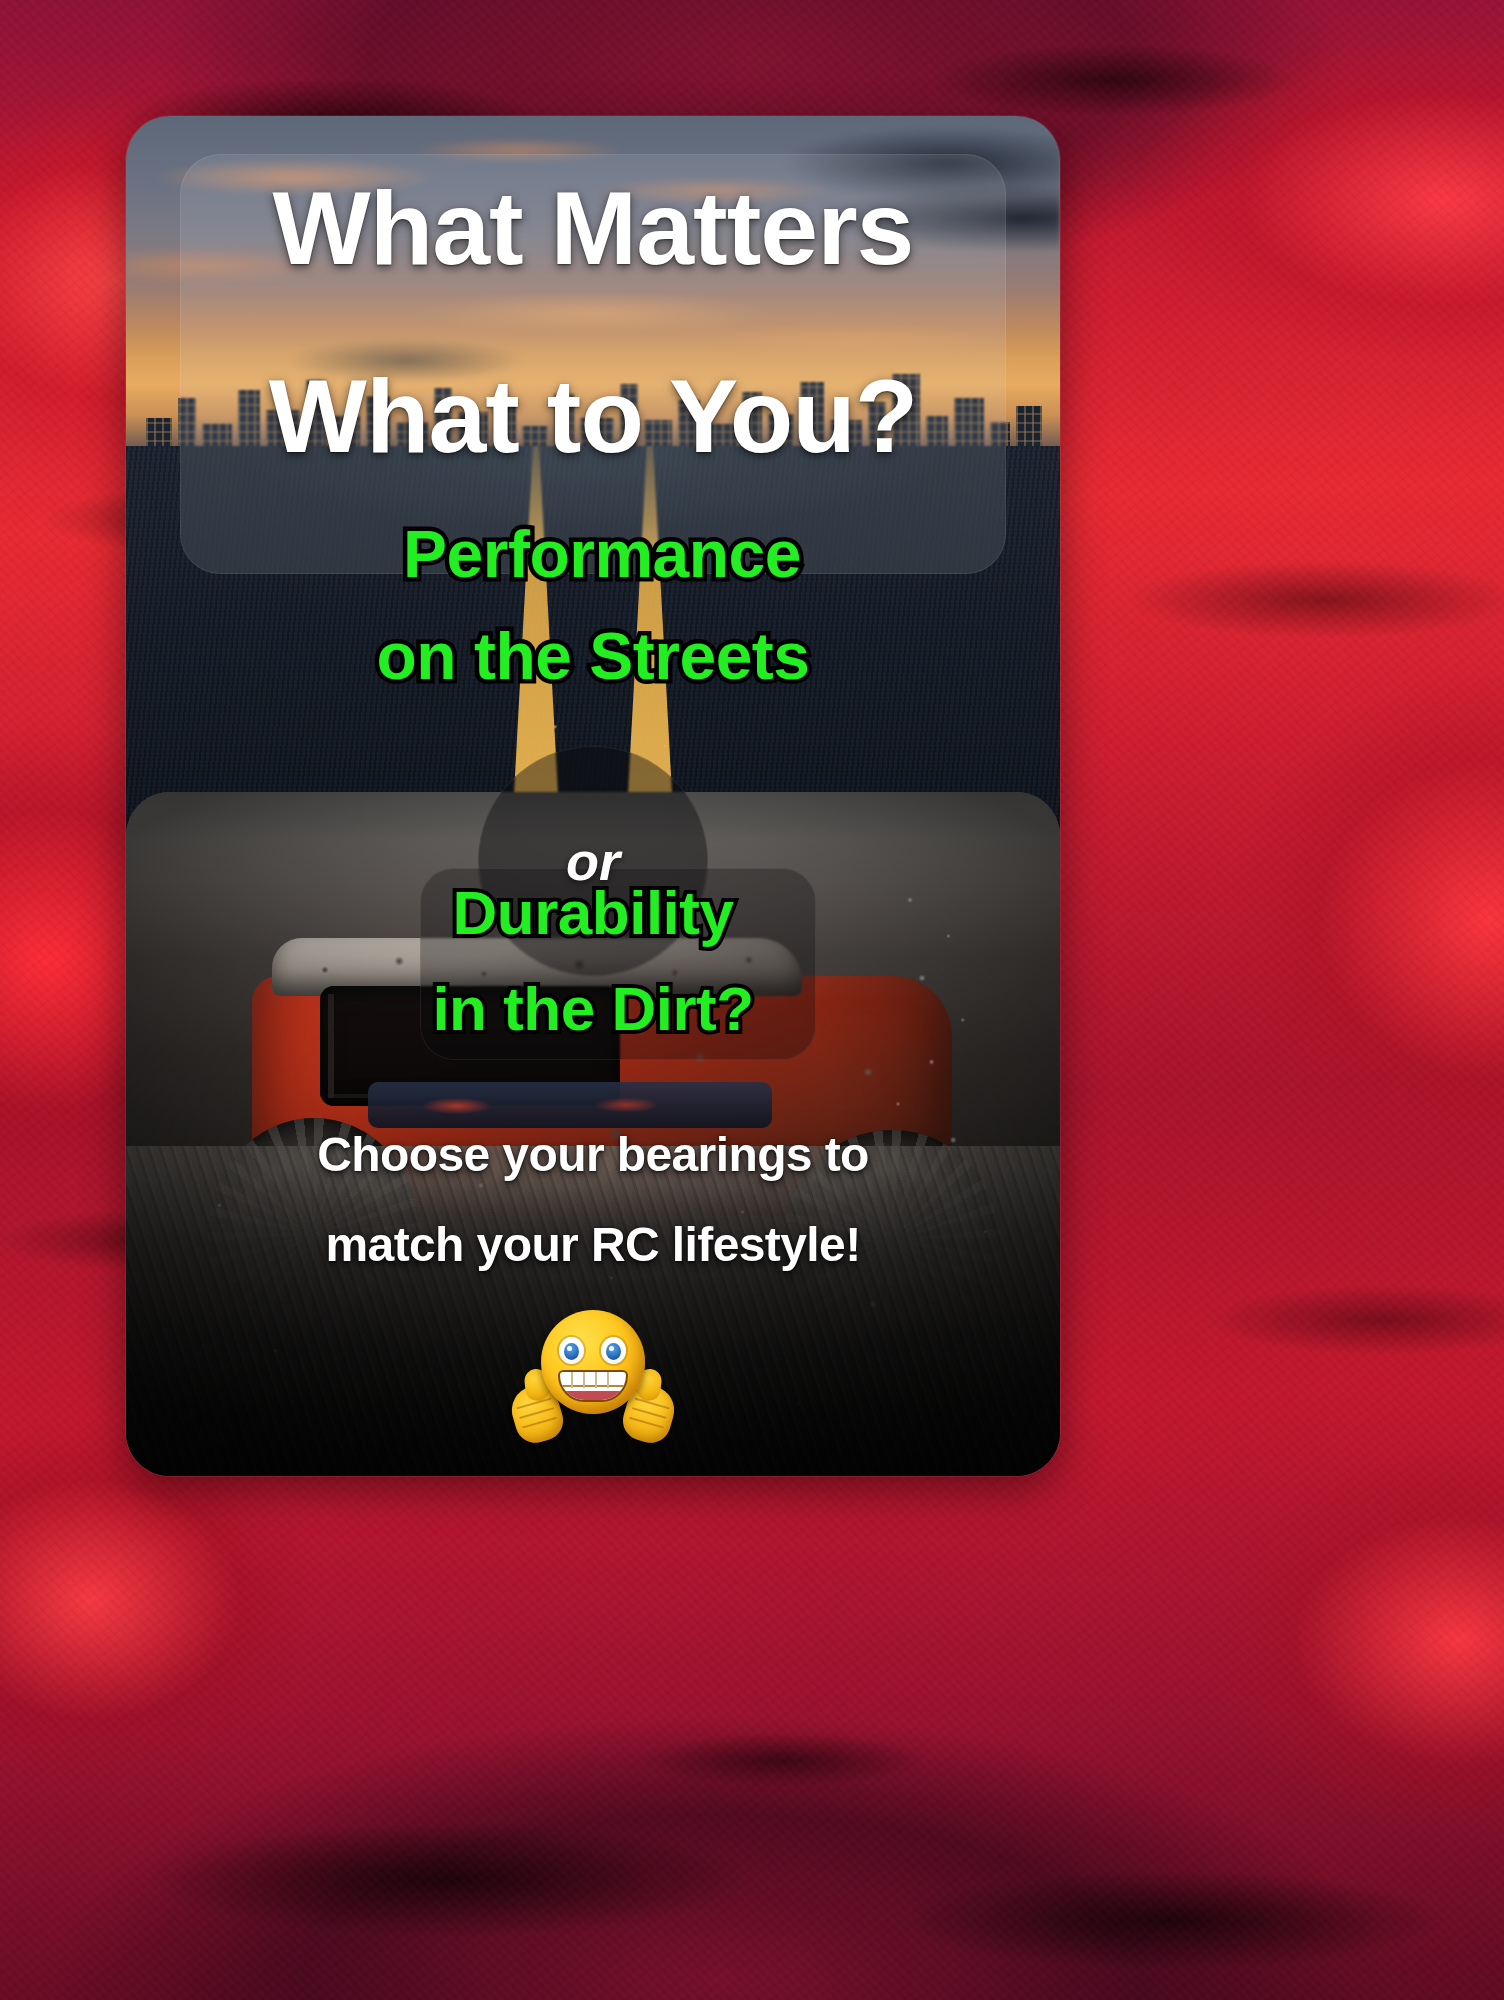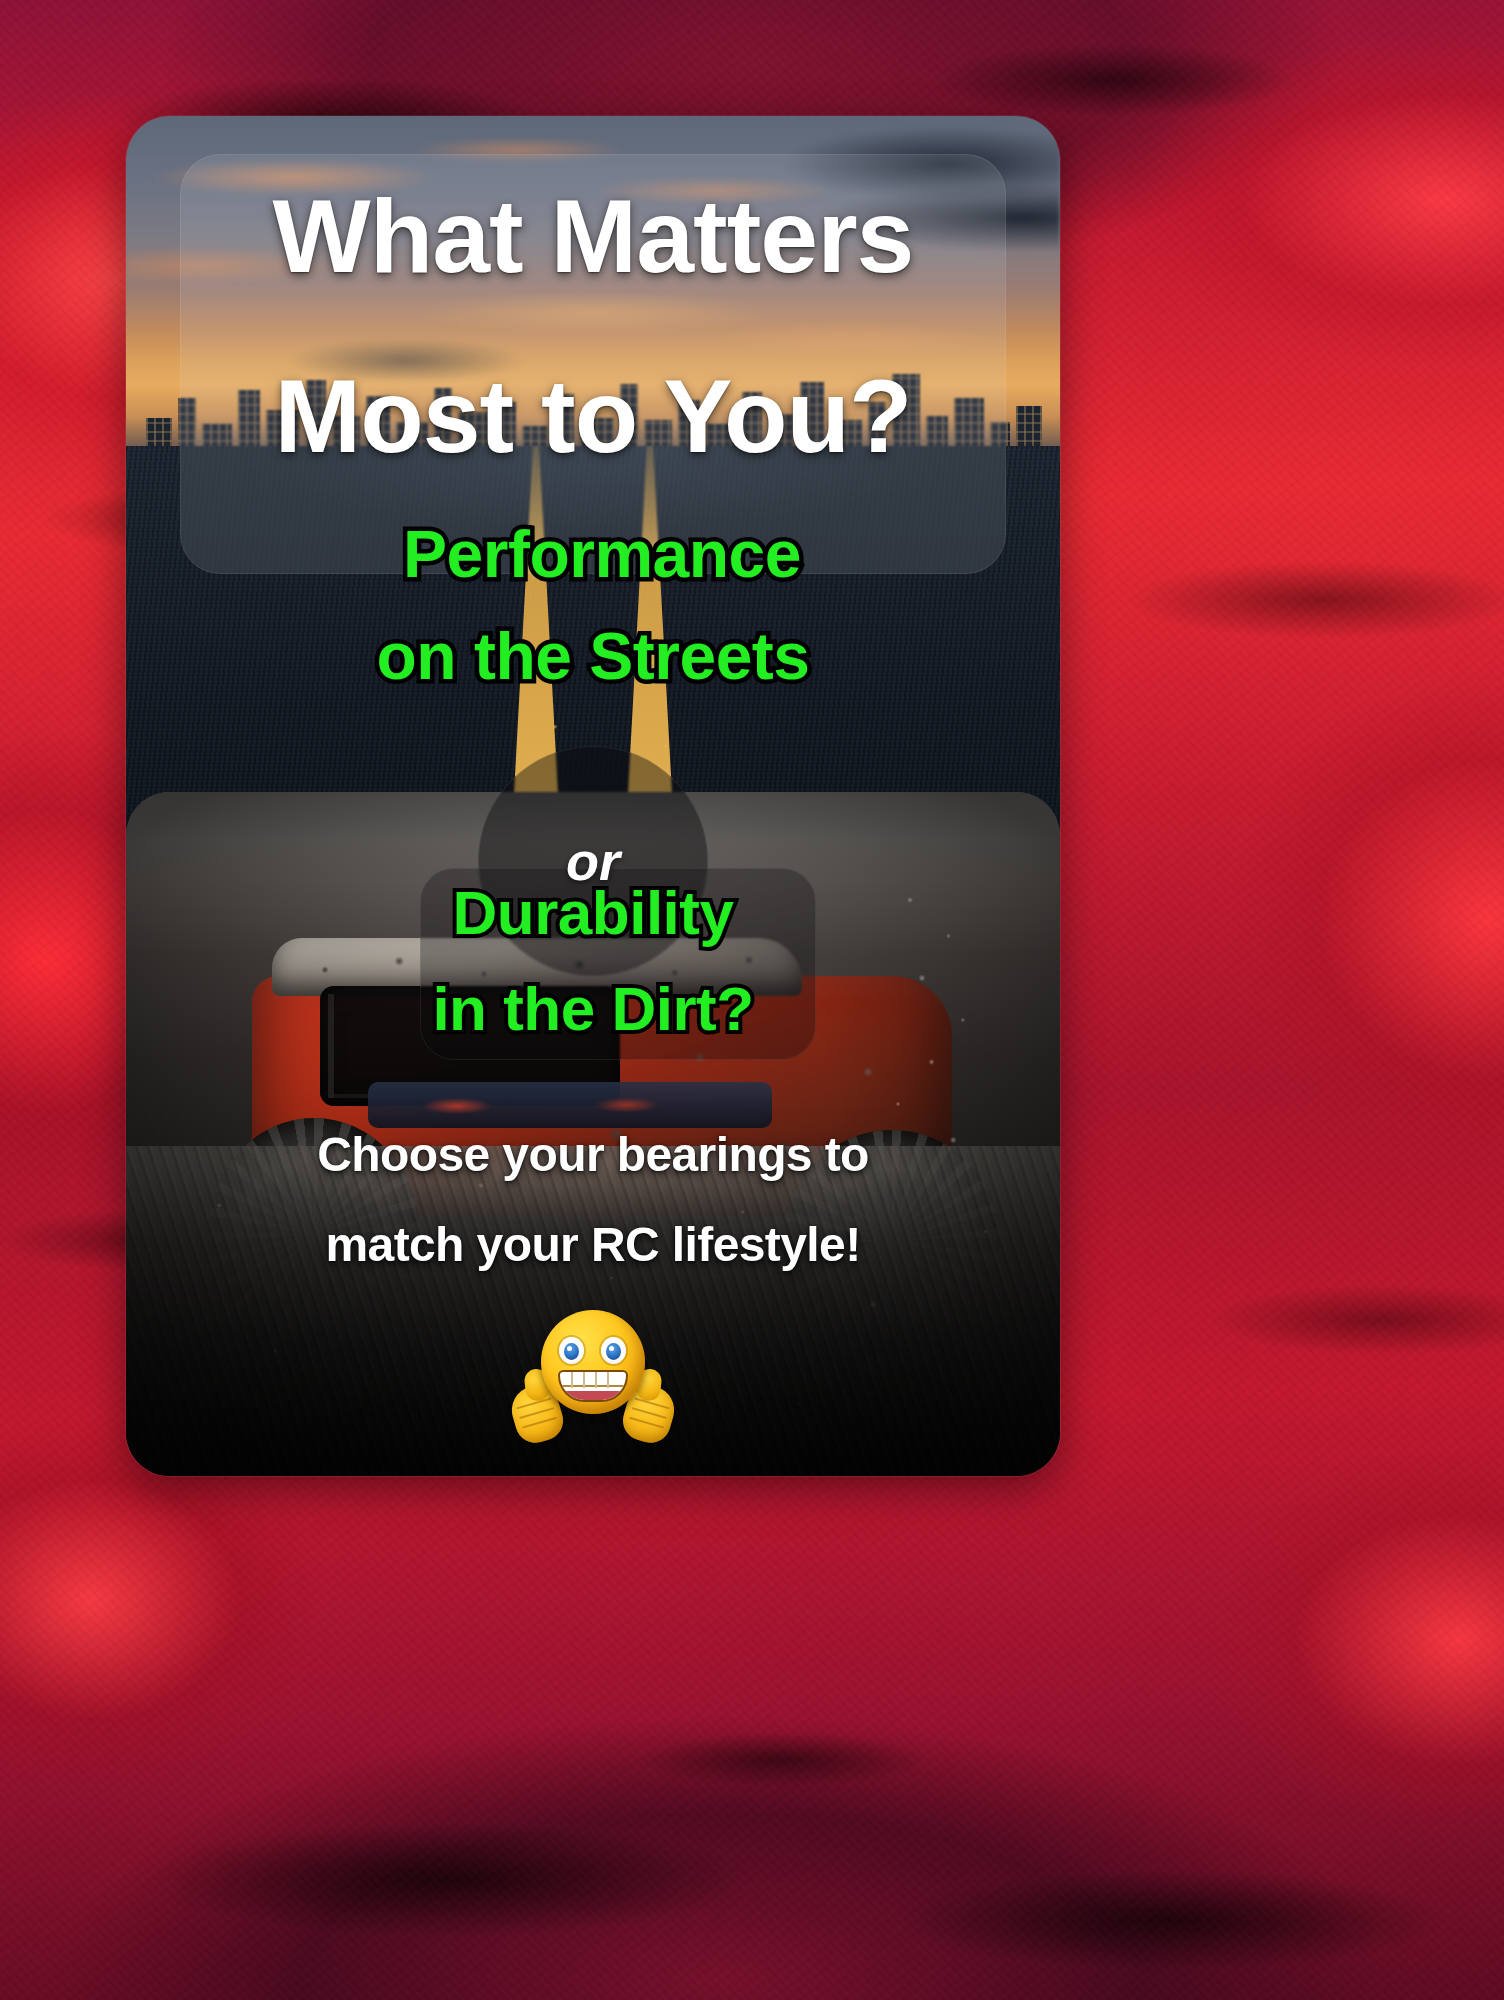--- a/index.html
+++ b/index.html
@@ -247,21 +247,21 @@
     background:rgba(10,10,12,.30);
   }
 
   
   .tline{ position:absolute; width:934px; text-align:center; font-weight:700; }
 
   .hero{
     color:#ffffff; font-size:104px; line-height:1.0; letter-spacing:-1px;
     text-shadow:0 3px 10px rgba(0,0,0,.55), 0 1px 2px rgba(0,0,0,.5);
   }
-  #hero1{ top:68px; }
+  #hero1{ top:60px; }
   #hero2{ top:248px; }
 
   .green{
     color:#22ee22; font-size:66px; line-height:1.04; letter-spacing:-.5px;
     -webkit-text-stroke:9px #000;
     paint-order:stroke fill;
     text-shadow:0 0 2px #000;
   }
   #perf1{ top:404px;padding-left:18px; }
   #perf2{ top:506px; }
@@ -389,21 +389,21 @@
       </div>
       <div class="dirt-ground"></div>
       <div class="dirt-vignette"></div>
     </div>
 
     <div class="glass" id="glass-top"></div>
     <div class="glass" id="glass-or"></div>
     <div class="glass" id="glass-dur"></div>
 
     <div class="tline hero" id="hero1">What Matters</div>
-    <div class="tline hero" id="hero2">Most to You?</div>
+    <div class="tline hero" id="hero2">What to You?</div>
 
     <div class="tline green" id="perf1">Performance</div>
     <div class="tline green" id="perf2">on the Streets</div>
 
     <div class="tline" id="or-word">or</div>
 
     <div class="tline green2" id="dur1">Durability</div>
     <div class="tline green2" id="dur2">in the Dirt?</div>
 
     <div class="tline cta" id="cta1">Choose your bearings to</div>

